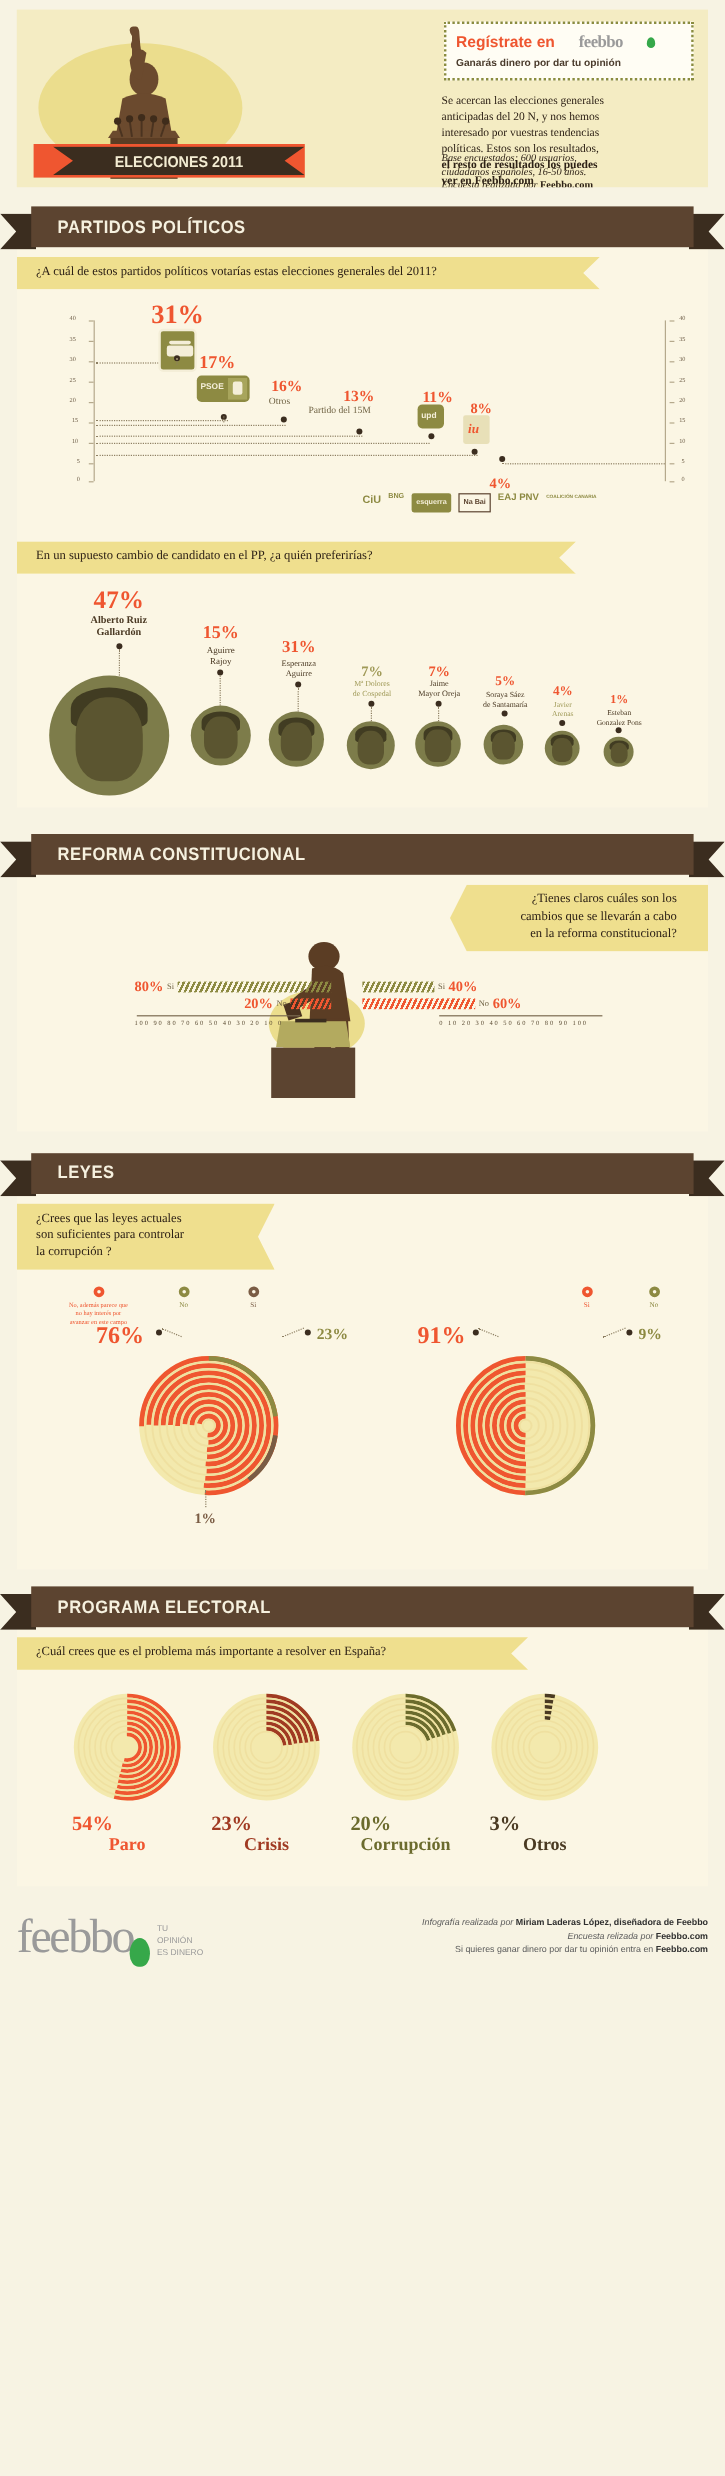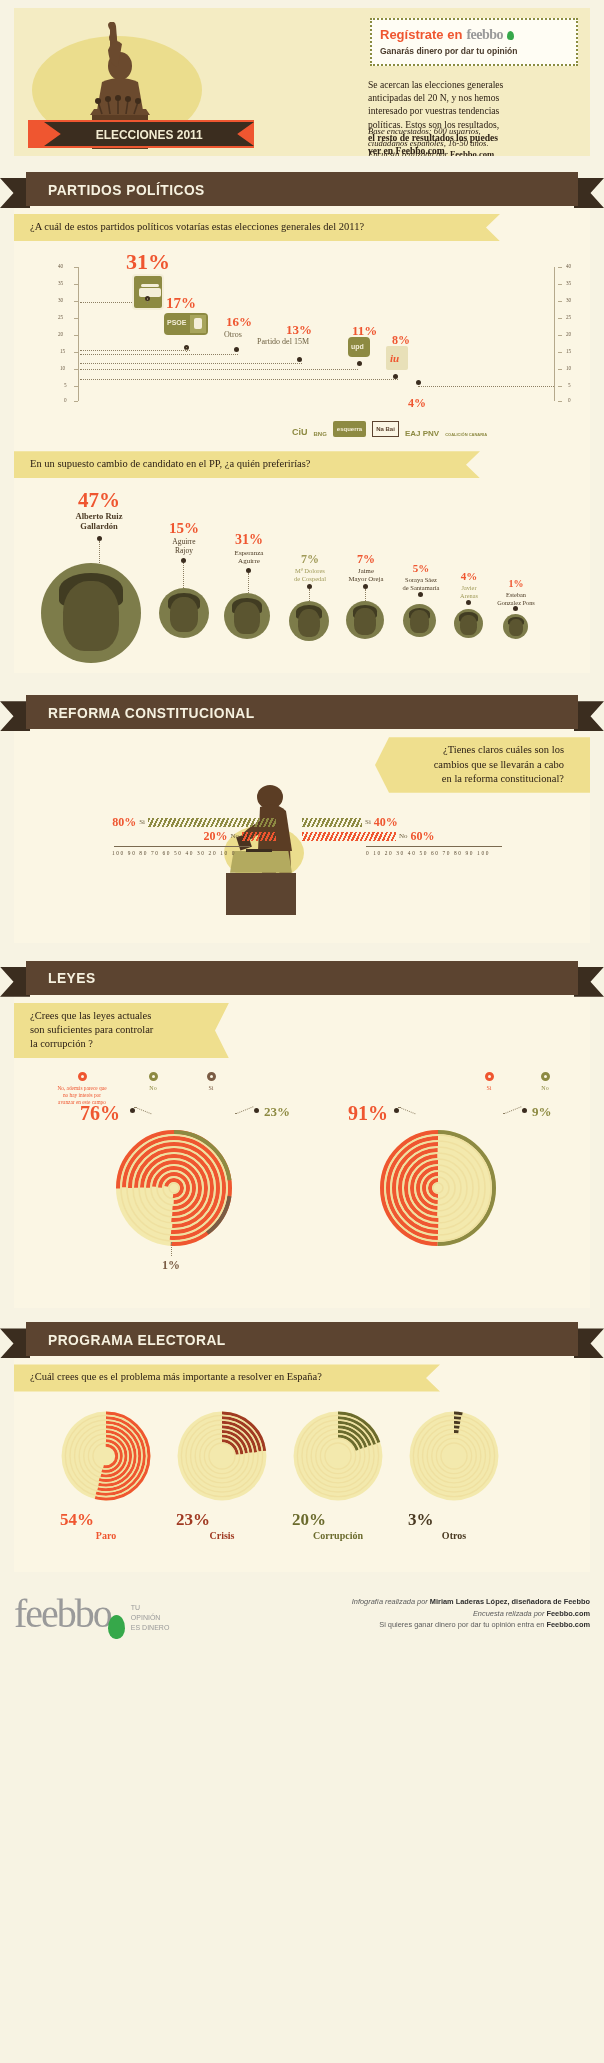--- a/index.html
+++ b/index.html
@@ -37,21 +37,21 @@
   .qflag.right { clip-path: polygon(14px 0, 100% 0, 100% 100%, 14px 100%, 0 50%); text-align: right; }
 
   
   .hero { margin: 8px 14px 0 14px; background: #f4ecc3; height: 148px; position: relative; overflow: hidden; }
   .hero .ellipse { position: absolute; left: 18px; top: 28px; width: 170px; height: 108px; background: #ebdd8d; border-radius: 50%; }
   .speaker { position: absolute; left: 44px; top: 14px; width: 120px; height: 130px; }
   .reg-box {
     position: absolute; right: 12px; top: 10px; width: 208px; background: #fffdf4;
     border: 2px dotted #8a8c3f; padding: 7px 8px 8px 8px;
   }
-  .reg-line1 { font-family: "Liberation Sans", sans-serif; font-size: 13px; font-weight: bold; color: #ef5630; display:flex; align-items:baseline; gap:4px;}
+  .reg-line1 { font-family: "Liberation Sans", sans-serif; font-size: 13px; font-weight: bold; color: #ef5630; display:flex; align-items:baseline; gap:20px;}
   .reg-feebbo { font-family: "Liberation Serif", serif; font-size: 14px; color: #9a9a9a; letter-spacing: -0.5px; }
   .reg-dot { display:inline-block; width:7px; height:9px; background:#36a84a; border-radius:50% 50% 50% 50%/60% 60% 40% 40%; position:relative; top:1px;}
   .reg-line2 { font-family: "Liberation Sans", sans-serif; font-size: 8.5px; font-weight: bold; color: #4a3b2c; margin-top: 3px; }
   .hero-body { position: absolute; right: 12px; top: 70px; width: 210px; font-size: 9.6px; color: #2d2116; line-height: 1.38; }
   .hero-base { position: absolute; right: 12px; top: 118px; width: 210px; font-size: 8.6px; font-style: italic; color: #2d2116; line-height: 1.35; }
   .hero-base b { font-style: normal; font-weight: bold; }
   .elec-badge { position: absolute; left: 14px; bottom: 8px; width: 226px; height: 28px; background: #ef5630; }
   .elec-inner { position: absolute; left: 16px; top: 2px; width: 210px; height: 24px; background: #3b2d1f;
      clip-path: polygon(0 0, 100% 0, 92% 50%, 100% 100%, 0 100%, 8% 50%); display:flex; align-items:center; justify-content:center;}
   .elec-inner span { color:#f3ecd2; font-family:"Liberation Sans", sans-serif; font-weight:bold; font-size:13px; transform: scaleX(.92);}
@@ -82,21 +82,21 @@
   .hatch-si { height:9px; background: repeating-linear-gradient(115deg,#8d8a42 0 2px, transparent 2px 4px); }
   .hatch-no { height:9px; background: repeating-linear-gradient(115deg,#ef5630 0 2px, transparent 2px 4px); }
   .scale { position:absolute; font-size:5.4px; color:#5b4c34; letter-spacing:1.6px;}
 
   
   .leyes { position:relative; height: 250px; }
 
   
   .prog { position:relative; height: 180px; }
   .prog-pct { position:absolute; font-weight:bold; font-size:17px; text-align:left;}
-  .prog-lbl { position:absolute; font-weight:bold; font-size:10px; text-align:center;}
+  .prog-lbl { position:absolute; font-weight:bold; font-size:15px; text-align:center;}
 
   
   .footer { margin: 22px 14px 10px 14px; display:flex; align-items:center; }
   .foot-logo { font-family:"Liberation Serif", serif; font-size:40px; color:#9a9a9a; letter-spacing:-2px; line-height:1;}
   .foot-dot { display:inline-block; width:17px;height:24px;background:#36a84a;border-radius:50% 50% 45% 45%/55% 55% 45% 45%; position:relative; top:5px; margin-left:-3px;}
   .foot-tag { font-family:"Liberation Sans", sans-serif; font-size:7px; color:#9a9a9a; line-height:1.45; margin-left:6px;}
   .foot-credits { margin-left:auto; text-align:right; font-family:"Liberation Sans", sans-serif; font-size:7.4px; color:#5b5b5b; line-height:1.55;}
   .foot-credits b { color:#2f2f2f; }
   .foot-credits i { font-style:italic; }
 </style>
@@ -261,21 +261,21 @@
 
       <div class="pct" style="left:378px; top:92px; font-size:12px">8%</div>
       <div class="logo" style="left:372px; top:105px; width:22px; height:24px; background:#e8e0b8; border-radius:2px;">
         <div style="position:absolute;left:4px;top:6px;font:italic bold 11px 'Liberation Serif',serif;color:#ef5630;">iu</div>
       </div>
       <div class="dot" style="left:379px; top:133px;"></div>
 
       <div class="pct" style="left:394px; top:155px; font-size:12px">4%</div>
       <div class="dot" style="left:402px; top:139px;"></div>
 
-      <div style="position:absolute; left:278px; top:170px; width:250px; height:26px; display:flex; align-items:flex-end; gap:6px;">
+      <div style="position:absolute; left:288px; top:170px; width:250px; height:26px; display:flex; align-items:flex-start; gap:6px;">
         <span style="font:bold 9px 'Liberation Sans',sans-serif;color:#8d8a42;">CiU</span>
         <span style="font:bold 6px 'Liberation Sans',sans-serif;color:#8d8a42;">BNG</span>
         <span style="background:#8d8a42;color:#f4eed8;font:bold 6px 'Liberation Sans',sans-serif;padding:5px 4px;border-radius:2px;">esquerra</span>
         <span style="border:1px solid #5c4430;color:#5c4430;font:bold 6px 'Liberation Sans',sans-serif;padding:4px 3px;">Na Bai</span>
         <span style="font:bold 8px 'Liberation Sans',sans-serif;color:#8d8a42;line-height:.9;">EAJ PNV</span>
         <span style="font:bold 4px 'Liberation Sans',sans-serif;color:#8d8a42;">COALICIÓN CANARIA</span>
       </div>
     </div>
 
     <div class="qflag left" style="margin-right:110px">En un supuesto cambio de candidato en el PP,  ¿a quién preferirías?</div>

